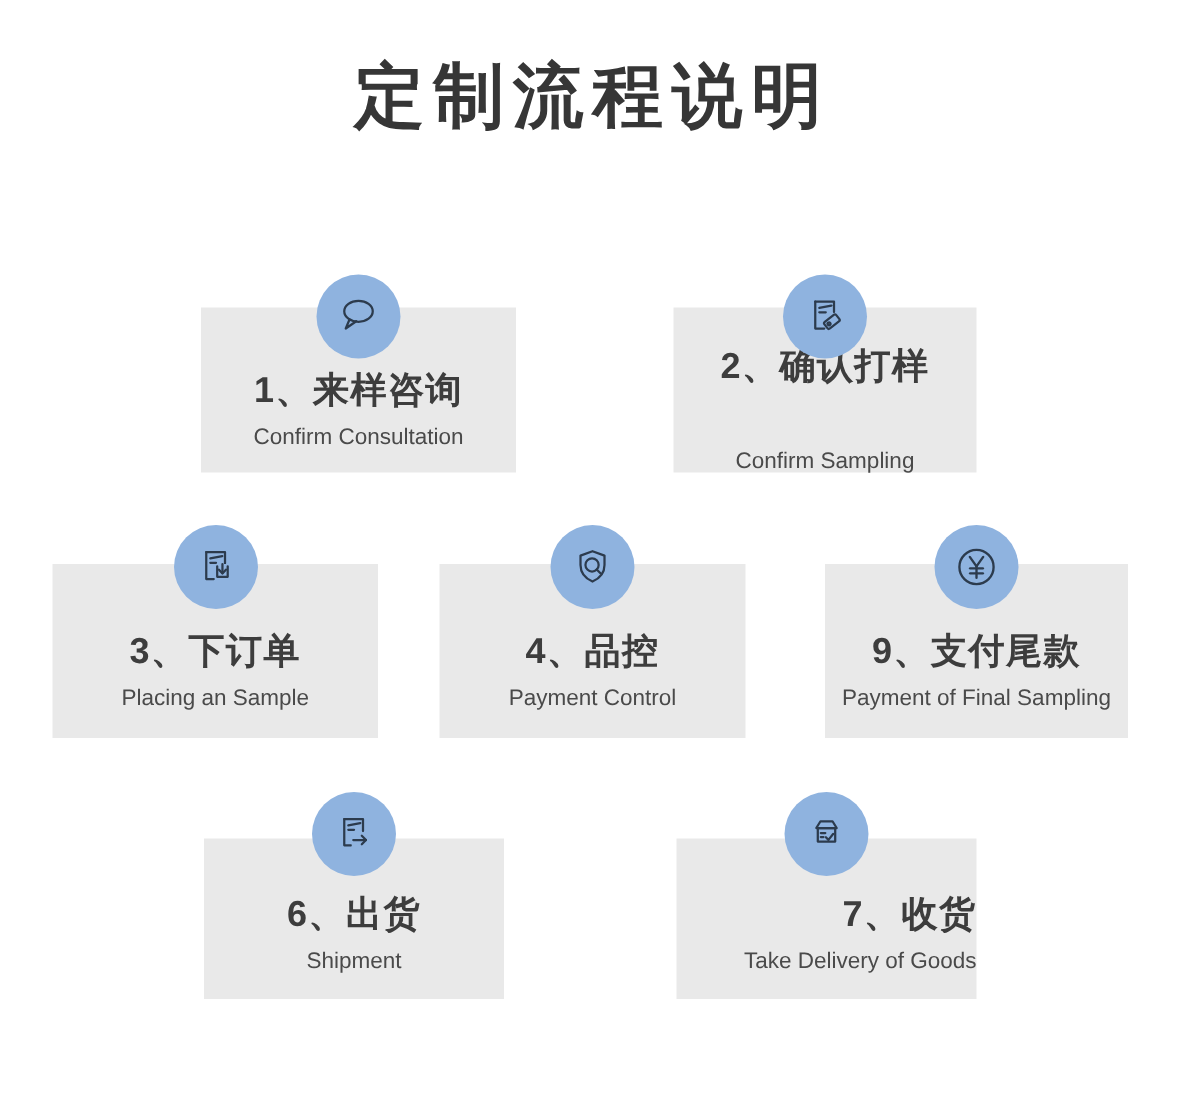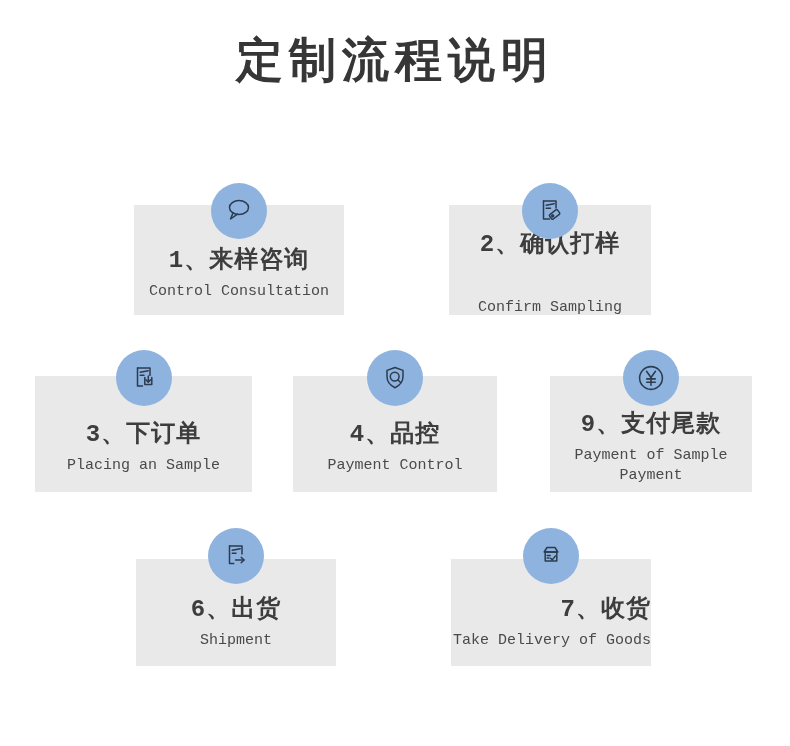--- a/index.html
+++ b/index.html
@@ -1,18 +1,18 @@
 <!DOCTYPE html>
 <html><head>
 <meta charset="utf-8">
 <style>
   html,body{margin:0;padding:0;background:#ffffff;}
   .page{
     position:relative;width:790px;height:746px;background:#ffffff;overflow:hidden;
-    font-family:Liberation Mono, monospace;
+    font-family:Liberation Sans, sans-serif;
   }
   .header{position:absolute;left:0;top:0;width:100%;text-align:center;}
   .main-title{
     margin-top:36px;font-size:47px;line-height:56px;font-weight:800;
     color:#363636;letter-spacing:6px;
   }
   .sub-title{
     margin-top:12px;font-size:14px;font-weight:700;color:#404040;letter-spacing:2.2px;
   }
   .step{
@@ -50,21 +50,21 @@
   </div>
 
   <div class="step step-1">
     <div class="icon-circle">
       <svg width="34" height="34" viewBox="0 0 34 34" fill="none" stroke="#2C3B4D" stroke-width="1.5" stroke-linecap="round" stroke-linejoin="round">
         <ellipse cx="17" cy="13.5" rx="9.5" ry="7"></ellipse>
         <path d="M11 19 L8.5 25 L15.5 20.2"></path>
       </svg>
     </div>
     <div class="zh">1、来样咨询</div>
-    <div class="en">Control Consultation</div>
+    <div class="en">Confirm Consultation</div>
   </div>
 
   <div class="step step-2">
     <div class="icon-circle">
       <svg width="34" height="34" viewBox="0 0 34 34" fill="none" stroke="#2C3B4D" stroke-width="1.5" stroke-linecap="round" stroke-linejoin="round">
         <path d="M10.5 7 H23 V14"></path>
         <path d="M10.5 7 V25 H16.5"></path>
         <path d="M13.2 11.2 L21.2 9.7"></path>
         <path d="M13.2 14.2 H17.5"></path>
         <g transform="rotate(-38 21.5 20.5)">
@@ -110,21 +110,21 @@
     <div class="icon-circle">
       <svg width="38" height="38" viewBox="0 0 34 34" fill="none" stroke="#2C3B4D" stroke-width="1.4" stroke-linecap="round" stroke-linejoin="round">
         <circle cx="17" cy="17" r="10.2"></circle>
         <path d="M13 11 L17 16.6 L21 11"></path>
         <path d="M17 16.6 V23.4"></path>
         <path d="M13.2 17.8 H20.8"></path>
         <path d="M13.2 20.8 H20.8"></path>
       </svg>
     </div>
     <div class="zh">9、支付尾款</div>
-    <div class="en">Payment of Sample Payment</div>
+    <div class="en">Payment of Final Sampling</div>
   </div>
 
   <div class="step step-6">
     <div class="icon-circle">
       <svg width="34" height="34" viewBox="0 0 34 34" fill="none" stroke="#2C3B4D" stroke-width="1.5" stroke-linecap="round" stroke-linejoin="round">
         <path d="M10.5 7 H23 V15"></path>
         <path d="M10.5 7 V24.5 H15"></path>
         <path d="M13.2 11.2 L21.2 9.7"></path>
         <path d="M13.2 14.2 H17"></path>
         <rect x="15.5" y="17" width="11" height="8" fill="#8FB3DF" stroke="none"></rect>

